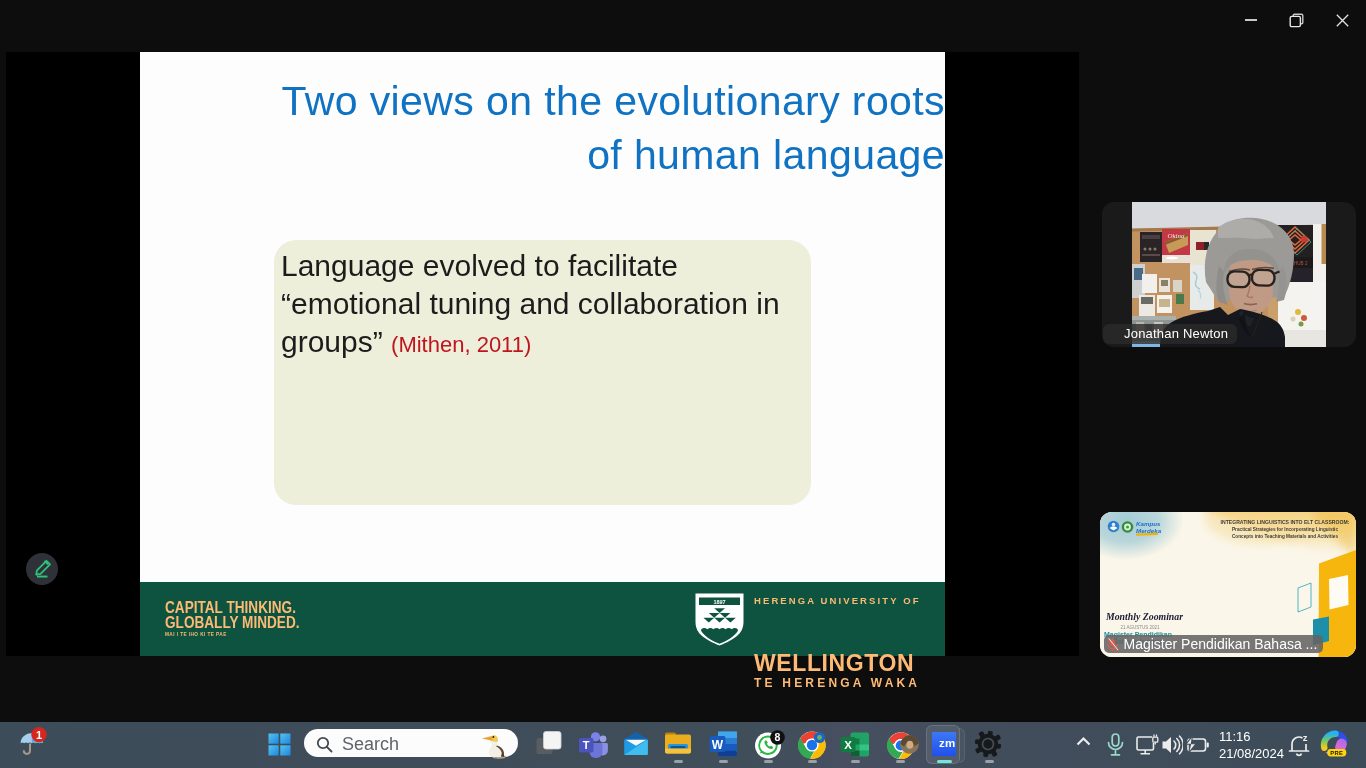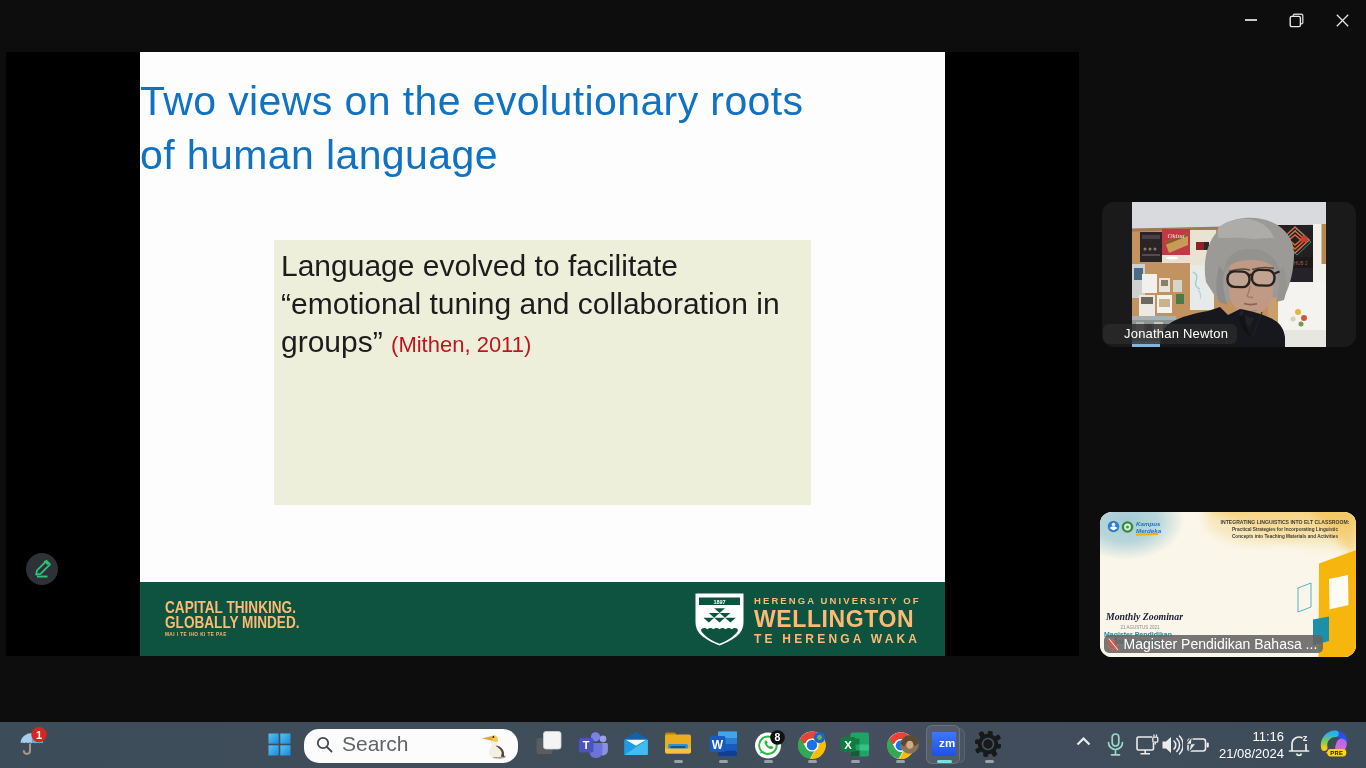--- a/index.html
+++ b/index.html
@@ -2,52 +2,52 @@
 <html><head>
 <meta charset="utf-8">
 <style>
   * { margin:0; padding:0; box-sizing:border-box; }
   html,body { width:1366px; height:768px; overflow:hidden; background:#0d0d0e; font-family:"Liberation Sans", sans-serif; }
   .abs { position:absolute; }
   #stage { position:relative; width:1366px; height:768px; }
 
   #share { left:6px; top:52px; width:1073px; height:604px; background:#000; }
   #slide { left:140px; top:52px; width:805px; height:604px; background:#fdfdfd; }
-  #title { left:0; top:23px; width:805px; text-align:left; color:#0f72c2; font-size:41px; line-height:53.5px; letter-spacing:0.4px; }
-  #tbox { left:134px; top:188px; width:537px; height:265px; background:#edefdb; color:#1c1c1c; font-size:30px; line-height:38px; padding:7px 0 0 7px; }
+  #title { left:0; top:23px; width:805px; text-align:right; color:#0f72c2; font-size:41px; line-height:53.5px; letter-spacing:0.4px; }
+  #tbox { left:134px; top:188px; width:537px; height:265px; background:#edefdb; color:#1c1c1c; font-size:30px; line-height:38px; padding:7px 0 0 7px;border-radius:22px; }
   #tbox .red { color:#c0141f; font-size:22px; }
   #footer { left:0; top:530px; width:805px; height:74px; background:#0d5340; color:#fdba74; }
   #cap1 { left:25px; top:18px; font-size:16.2px; font-weight:bold; line-height:15px; transform:scaleX(0.84); transform-origin:0 0; }
   #cap2 { left:25px; top:33px; font-size:16.2px; font-weight:bold; line-height:15px; transform:scaleX(0.84); transform-origin:0 0; }
   #cap3 { left:25px; top:49px; font-size:5.8px; font-weight:bold; letter-spacing:0.5px; transform:scaleX(0.82); transform-origin:0 0; }
   #vuw  { left:555px; top:11px; }
   #vuwtxt { left:614px; top:12px; width:170px; }
   .v1 { font-size:9.5px; font-weight:bold; letter-spacing:2.1px; line-height:13px; }
-  .v2 { font-size:23px; font-weight:bold; letter-spacing:0.6px; line-height:24px; }
+  .v2 { font-size:23px; font-weight:bold; letter-spacing:0.6px; line-height:24px;margin-top:44px; }
   .v3 { font-size:12px; font-weight:bold; letter-spacing:3.2px; line-height:16px; }
 
   #pencil { left:26px; top:553px; width:32px; height:32px; border-radius:50%; background:#2e3238; }
 
   
   #wmin { left:1245px; top:19px; width:12px; height:2.4px; background:#c9c9c9; }
 
   
   #cam1 { left:1102px; top:202px; width:254px; height:145px; background:#1a1a1a; border-radius:12px; }
   #vid1 { left:30px; top:0; width:230px; height:145px; overflow:hidden; }
   #lbl1 { left:1px; top:122px; height:20px; background:rgba(42,42,42,0.8); border-radius:6px; color:#fff; font-size:13px; line-height:20px; padding:0 9px 0 21px; letter-spacing:0.2px; }
 
   
   #cam2 { left:1100px; top:512px; width:256px; height:145px; background:#faf6ea; border-radius:12px; overflow:hidden; }
   #lbl2 { left:3.5px; top:123px; height:18px; background:rgba(100,100,100,0.88); border-radius:5px; color:#fff; font-size:14px; line-height:18px; padding:0 6px 0 20px; }
 
   
   #bar { left:0px; top:722px; width:1366px; height:46px; background:linear-gradient(90deg,#3d4c59 0%, #404e5a 55%, #474f60 62%, #424d5c 70%, #3d4c59 100%); }
   .tray { color:#eee; }
-  #clock { right:82px; top:7px; text-align:right; color:#fff; font-size:13px; line-height:16.5px; }
-  #search { left:304px; top:7px; width:214px; height:34px; background:#fcfcfc; border-radius:15px; color:#606468; font-size:21px; }
+  #clock { right:82px; top:7px; color:#fff; font-size:13px; line-height:16.5px; }
+  #search { left:304px; top:7px; width:214px; height:28px; background:#fcfcfc; border-radius:15px; color:#606468; font-size:18px; }
   .dash { position:absolute; width:9px; height:3px; border-radius:1.5px; background:#98a0a8; top:760px; }
 </style>
 </head>
 <body>
 <div id="stage">
   <div class="abs" id="share"></div>
   <div class="abs" id="slide">
     <div class="abs" id="title">Two views on the evolutionary roots<br>of human language</div>
     <div class="abs" id="tbox">Language evolved to facilitate<br>“emotional tuning and collaboration in<br>groups” <span class="red">(Mithen, 2011)</span></div>
     <div class="abs" id="footer">

